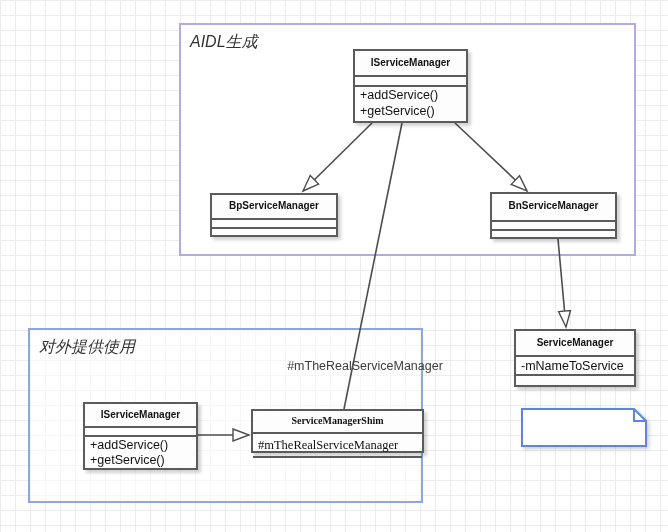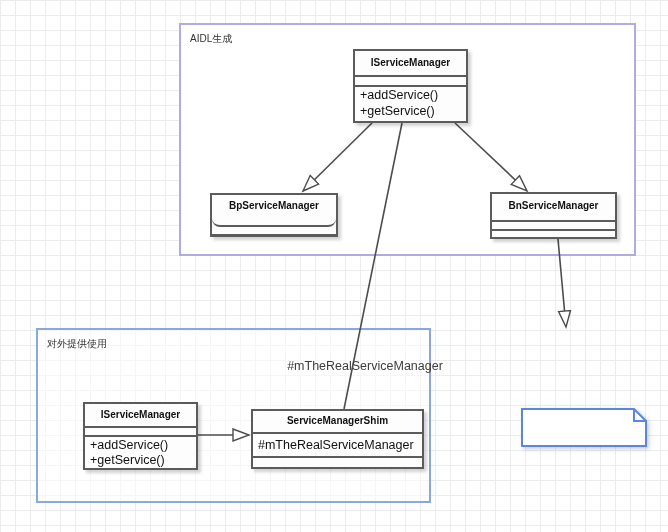--- a/index.html
+++ b/index.html
@@ -6,25 +6,25 @@
   body{font-family:"Liberation Sans","DejaVu Sans",sans-serif;}
   .canvas{
     position:relative;width:668px;height:532px;overflow:hidden;background:#ffffff;
     background-image:
       linear-gradient(#ececec 1px, transparent 1px),
       linear-gradient(90deg, #ececec 1px, transparent 1px);
     background-size:15px 15px;
   }
   .container{
     position:absolute;box-sizing:border-box;
-    font-size:10px;color:#333;
+    font-size:16px;color:#333;font-style:italic;
   }
   .container-label{padding:7px 0 0 9px;}
   .cont-aidl{left:179px;top:23px;width:457px;height:233px;border:2px solid #b1abe4;background:#ffffff;}
-  .cont-ext{left:28px;top:328px;width:395px;height:175px;border:2px solid #8ba7e0;background:rgba(255,255,255,0.55);margin-left:8px;}
+  .cont-ext{left:28px;top:328px;width:395px;height:175px;border:2px solid #8ba7e0;background:rgba(255,255,255,0.55);}
   .uml-class{
     position:absolute;box-sizing:border-box;
     border:2px solid #5b5b5b;background:#fdfdfd;
     box-shadow:3px 3px 3px rgba(0,0,0,0.18);
     color:#111;
   }
   .uml-title{
     box-sizing:border-box;border-bottom:2px solid #5b5b5b;
     font-weight:bold;font-size:10px;text-align:center;overflow:hidden;
   }
@@ -72,42 +72,49 @@
   <div class="uml-class" style="left:353px;top:49px;width:115px;height:74px;">
     <div class="uml-title" style="height:26px;line-height:23px;">IServiceManager</div>
     <div class="uml-row" style="height:10px;"></div>
     <div class="uml-row last uml-members" style="height:34px;">
       <div>+addService()</div>
       <div>+getService()</div>
     </div>
   </div>
 
   <div class="uml-class" style="left:210px;top:193px;width:128px;height:44px;">
-    <div class="uml-title" style="height:32px;line-height:22px;border-radius:8px;">BpServiceManager</div>
+    <div class="uml-title" style="height:25px;line-height:22px;">BpServiceManager</div>
     <div class="uml-row" style="height:9px;"></div>
     <div class="uml-row last" style="height:6px;"></div>
   </div>
 
   <div class="uml-class" style="left:490px;top:192px;width:127px;height:47px;">
     <div class="uml-title" style="height:28px;line-height:23px;">BnServiceManager</div>
     <div class="uml-row" style="height:9px;"></div>
     <div class="uml-row last" style="height:8px;"></div>
   </div>
 
+  <div class="uml-class" style="left:514px;top:329px;width:122px;height:58px;">
+    <div class="uml-title" style="height:26px;line-height:23px;">ServiceManager</div>
+    <div class="uml-row uml-members" style="height:19px;line-height:16px;">
+      <div>-mNameToService</div>
+    </div>
+    <div class="uml-row last" style="height:9px;"></div>
+  </div>
 
   <div class="uml-class" style="left:83px;top:402px;width:115px;height:68px;">
     <div class="uml-title" style="height:24px;line-height:21px;">IServiceManager</div>
     <div class="uml-row" style="height:9px;"></div>
     <div class="uml-row last uml-members" style="height:31px;line-height:15px;">
       <div>+addService()</div>
       <div>+getService()</div>
     </div>
   </div>
 
-  <div class="uml-class" style="left:251px;top:409px;width:173px;height:60px;">
+  <div class="uml-class" style="left:251px;top:409px;width:173px;height:44px;font-family:Liberation Serif, serif;">
     <div class="uml-title" style="height:23px;line-height:20px;">ServiceManagerShim</div>
     <div class="uml-row uml-members" style="height:24px;line-height:20px;">
       <div>#mTheRealServiceManager</div>
     </div>
     <div class="uml-row last" style="height:7px;"></div>
   </div>
 
   <div class="edge-label" style="left:283px;top:359px;width:164px;text-align:center;">#mTheRealServiceManager</div>
 
 

